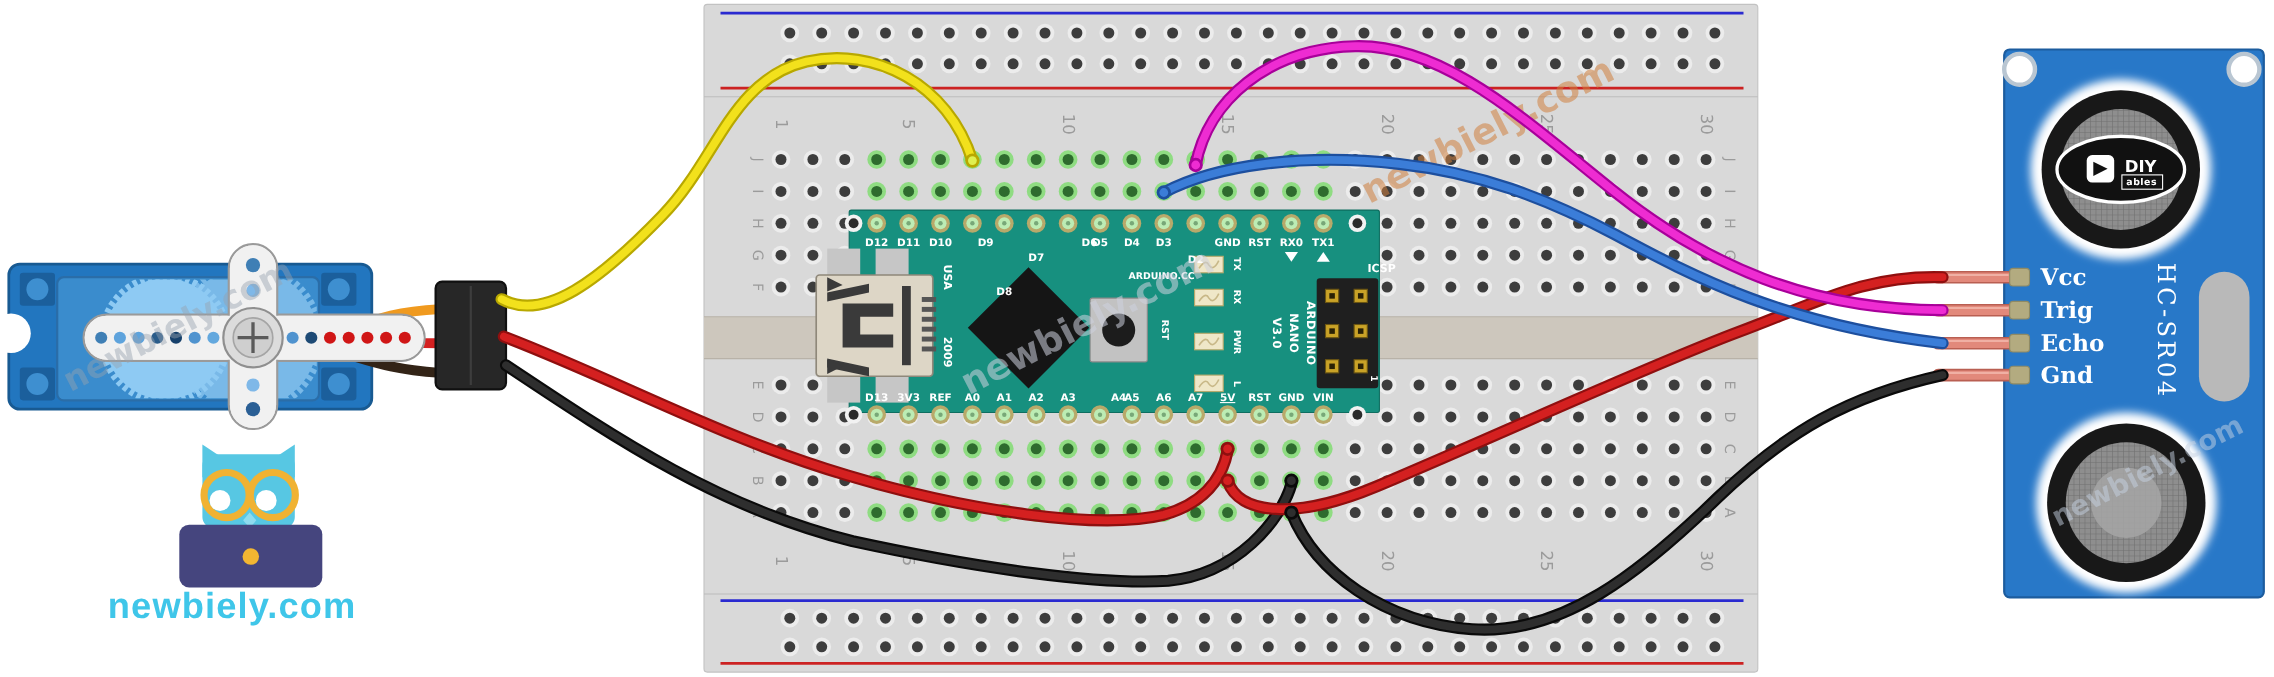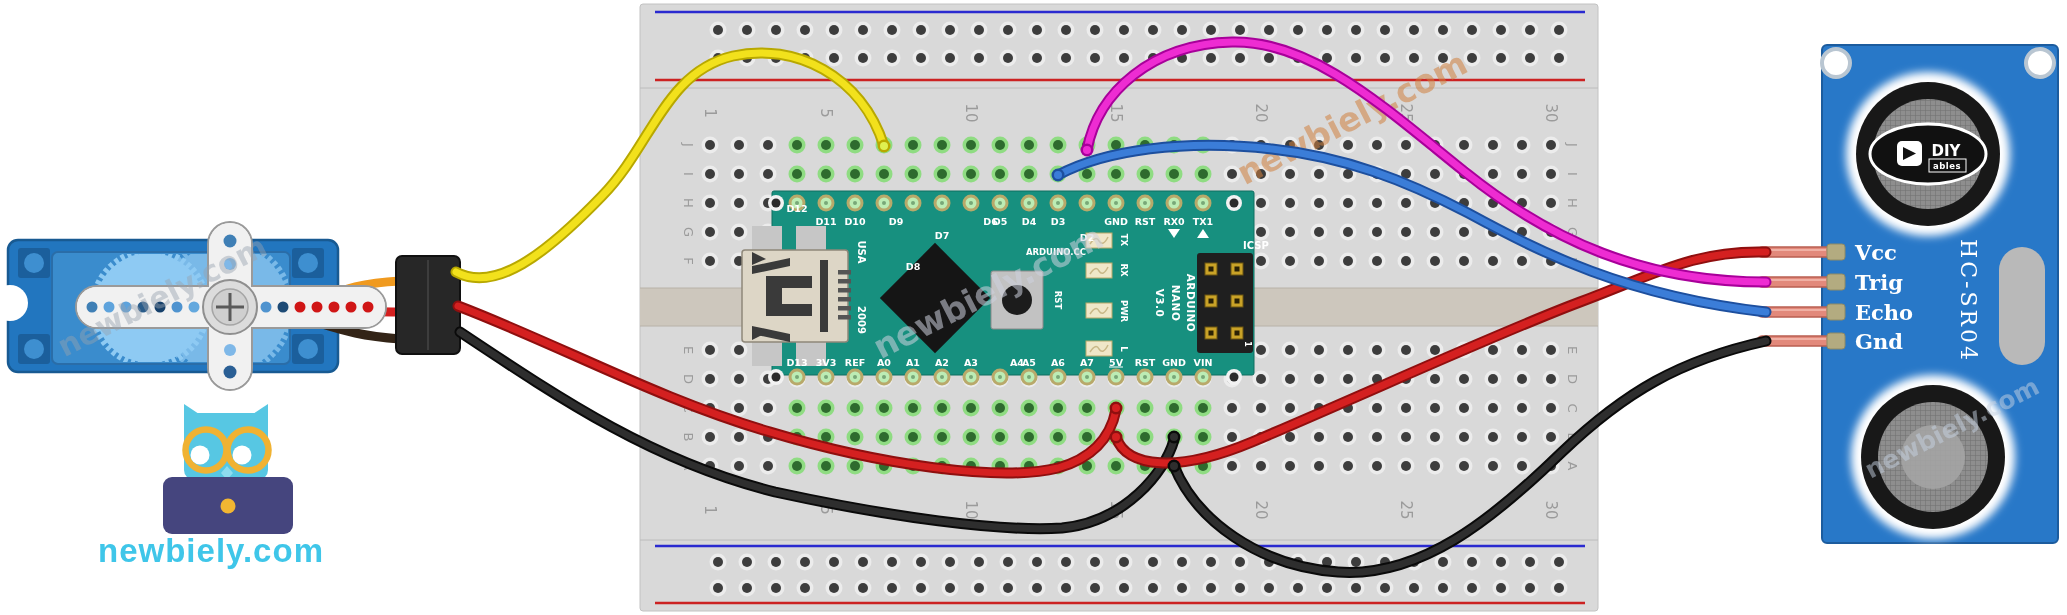--- a/index.html
+++ b/index.html
@@ -1165,21 +1165,21 @@
       <div class="lbl bb-num" style="left: 971px; top: 113px; transform: translate(-50%, -50%) rotate(90deg);">10</div>
       <div class="lbl bb-num" style="left: 971px; top: 510px; transform: translate(-50%, -50%) rotate(90deg);">10</div>
       <div class="lbl bb-num" style="left: 1116px; top: 113px; transform: translate(-50%, -50%) rotate(90deg);">15</div>
       <div class="lbl bb-num" style="left: 1116px; top: 510px; transform: translate(-50%, -50%) rotate(90deg);">15</div>
       <div class="lbl bb-num" style="left: 1261px; top: 113px; transform: translate(-50%, -50%) rotate(90deg);">20</div>
       <div class="lbl bb-num" style="left: 1261px; top: 510px; transform: translate(-50%, -50%) rotate(90deg);">20</div>
       <div class="lbl bb-num" style="left: 1406px; top: 113px; transform: translate(-50%, -50%) rotate(90deg);">25</div>
       <div class="lbl bb-num" style="left: 1406px; top: 510px; transform: translate(-50%, -50%) rotate(90deg);">25</div>
       <div class="lbl bb-num" style="left: 1551px; top: 113px; transform: translate(-50%, -50%) rotate(90deg);">30</div>
       <div class="lbl bb-num" style="left: 1551px; top: 510px; transform: translate(-50%, -50%) rotate(90deg);">30</div>
-      <div class="lbl nano-pin" style="left: 797px; top: 208px; transform: translate(-50%, -50%);">D12</div>
+      <div class="lbl nano-pin" style="left: 797px; top: 221px; transform: translate(-50%, -50%);">D12</div>
       <div class="lbl nano-pin" style="left: 826px; top: 221px; transform: translate(-50%, -50%);">D11</div>
       <div class="lbl nano-pin" style="left: 855px; top: 221px; transform: translate(-50%, -50%);">D10</div>
       <div class="lbl nano-pin" style="left: 896px; top: 221px; transform: translate(-50%, -50%);">D9</div>
       <div class="lbl nano-pin" style="left: 913px; top: 221px; transform: translate(-50%, -50%); margin-top: 45px;">D8</div>
       <div class="lbl nano-pin" style="left: 942px; top: 235px; transform: translate(-50%, -50%);">D7</div>
       <div class="lbl nano-pin" style="left: 971px; top: 221px; transform: translate(-50%, -50%); padding-left: 39px;">D6</div>
       <div class="lbl nano-pin" style="left: 1000px; top: 221px; transform: translate(-50%, -50%);">D5</div>
       <div class="lbl nano-pin" style="left: 1029px; top: 221px; transform: translate(-50%, -50%);">D4</div>
       <div class="lbl nano-pin" style="left: 1058px; top: 221px; transform: translate(-50%, -50%);">D3</div>
       <div class="lbl nano-pin" style="left: 1087px; top: 221px; transform: translate(-50%, -50%); margin-top: 16px;">D2</div>

